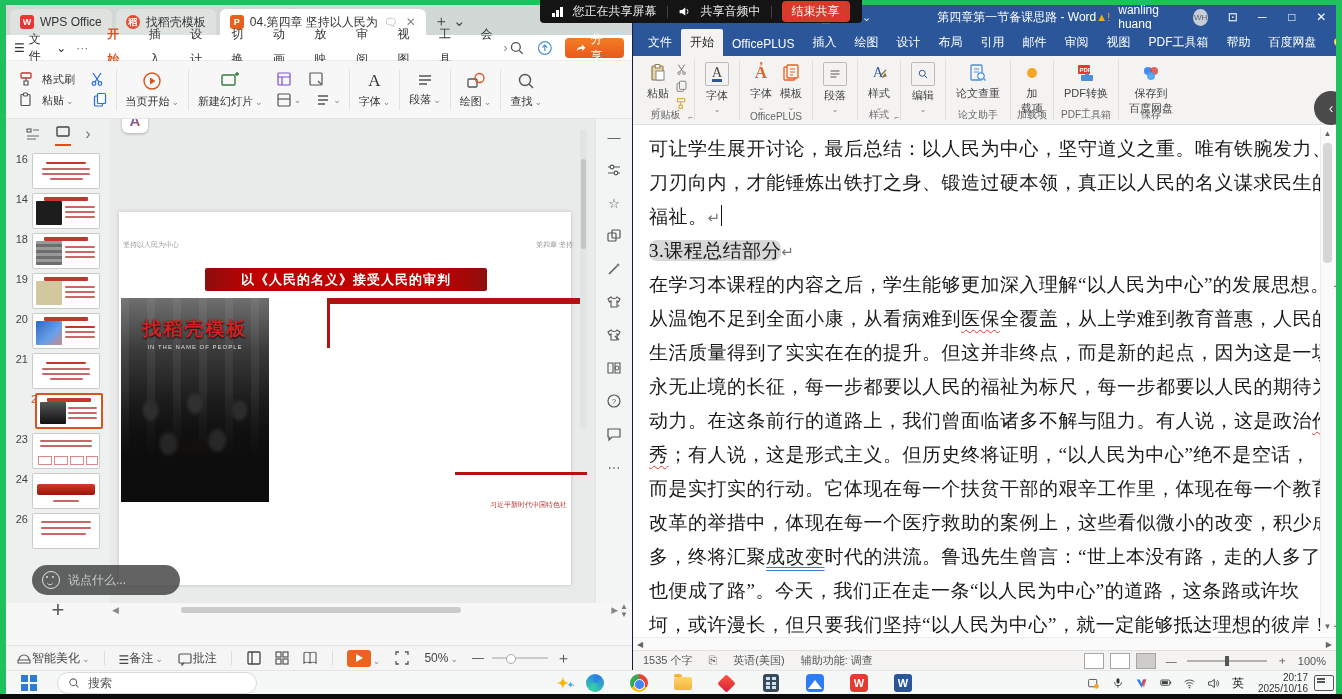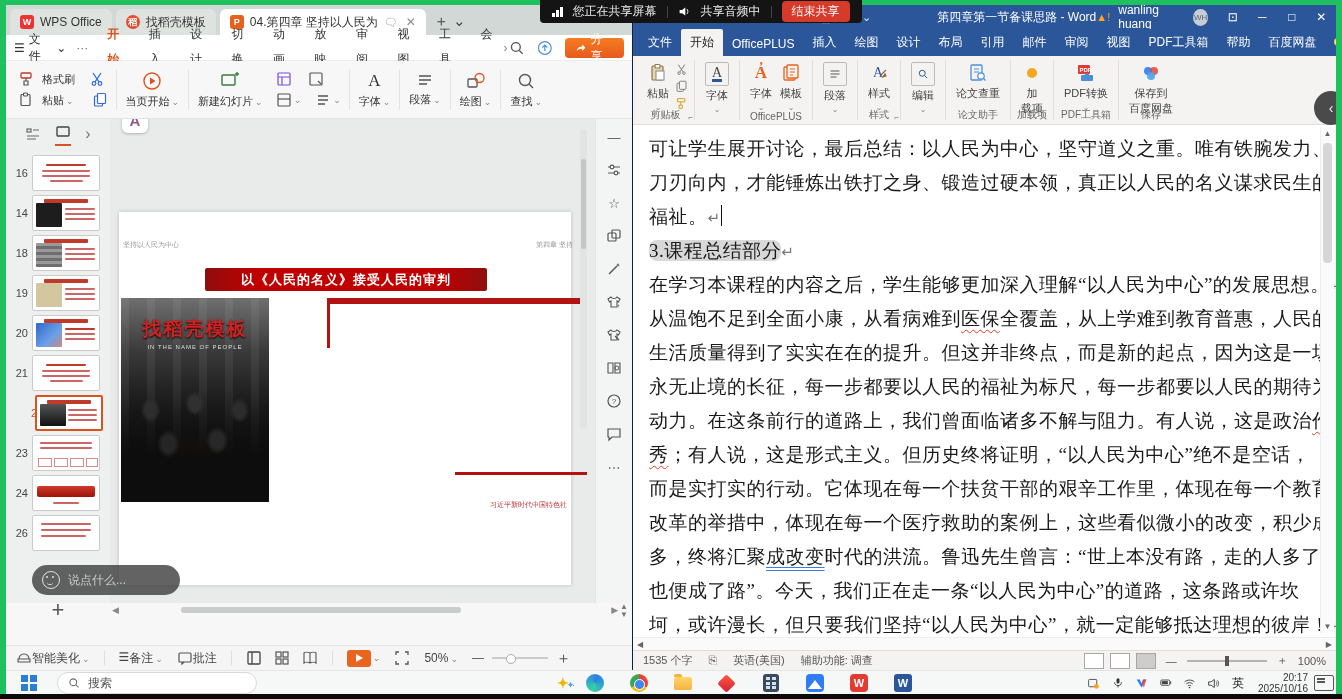--- a/index.html
+++ b/index.html
@@ -40,21 +40,21 @@
   .dd::after{content:"⌄";color:#888;margin-left:2px;font-size:9px;}
   .icon16{width:16px;height:16px;display:inline-block;vertical-align:middle;}
   .icon20{width:20px;height:20px;display:inline-block;}
   .bigA{font-size:17px;font-family:"Liberation Serif",serif;color:#333;}
   
   .wps-body{position:absolute;left:0;top:114px;width:100%;height:484px;display:flex;}
   .thumb-panel{position:relative;width:104px;height:100%;background:#eef0ef;flex:0 0 auto;}
   .tp-head{display:flex;align-items:center;gap:14px;justify-content:center;height:30px;color:#555;}
   .tp-head .sel{border-bottom:2px solid #d9531e;padding-bottom:3px;}
   #thumbs{position:absolute;left:0;top:34px;width:100%;}
-  .trowi{display:flex;align-items:center;height:40px;}
+  .trowi{display:flex;height:40px;}
   .tnum{width:26px;text-align:right;font-size:11px;color:#444;padding-right:4px;box-sizing:border-box;}
   .trowi.selected .tnum{color:#d9531e;padding-left:25px;}
   .thumb{position:relative;width:68px;height:36px;background:#fff;border:1px solid #c9cdc9;border-radius:2px;overflow:hidden;box-sizing:border-box;}
   .trowi.selected .thumb{border:2px solid #d9531e;}
   .thumb .tt{position:absolute;top:3px;left:16%;width:68%;height:4px;background:#c0392b;border-radius:1px;}
   .thumb .ln{position:absolute;height:2px;background:#c66;border-radius:1px;}
   .thumb .ph{position:absolute;left:3px;top:7px;bottom:3px;width:26px;border-radius:1px;}
   .plus-btn{position:absolute;left:0;top:478px;width:104px;text-align:center;font-size:22px;color:#555;}
   .cmt-pill{position:absolute;left:26px;top:446px;width:148px;height:30px;background:rgba(55,55,55,.78);border-radius:16px;display:flex;align-items:center;gap:8px;padding:0 10px;box-sizing:border-box;z-index:5;}
   .cmt-pill .face{width:16px;height:16px;border:1.5px solid rgba(255,255,255,.8);border-radius:50%;position:relative;flex:0 0 auto;}
@@ -98,21 +98,21 @@
   .hs-track{flex:1;height:8px;margin:0 10px;position:relative;}
   .hs-thumb{position:absolute;left:50px;top:1px;width:280px;height:6px;background:#c9cccb;border-radius:3px;}
   .arr{color:#888;font-size:9px;padding:0 2px;}
   .pgbtns{display:flex;flex-direction:column;gap:1px;margin-right:4px;color:#777;font-size:8px;line-height:7px;text-align:center;}
   .notes-bar{position:absolute;left:104px;top:612px;width:522px;height:28px;background:#fbfbfb;border-top:1px solid #ececec;display:flex;align-items:center;padding-left:12px;box-sizing:border-box;}
   .notes-bar .ph-t{color:#9a9a9a;font-size:12px;}
   .ai-note-btn{margin-left:10px;background:#efefef;border:1px solid #e0e0e0;border-radius:3px;height:20px;display:flex;align-items:center;gap:4px;padding:0 8px;font-size:12px;color:#444;}
   .ai-note-btn .aicn{color:#7a5af5;font-size:11px;}
   .wps-status{position:absolute;left:0;top:640px;width:626px;height:25px;background:#f4f5f4;border-top:1px solid #e3e5e3;display:flex;align-items:center;font-size:12px;color:#444;padding:0 10px;box-sizing:border-box;gap:14px;}
   .ws-sep{width:1px;height:14px;background:#ddd;}
-  .witem{display:flex;align-items:flex-start;gap:0;}
+  .witem{display:flex;align-items:flex-end;gap:0;}
   .vicons{display:flex;gap:12px;color:#555;}
   .playbtn{width:24px;height:17px;background:#e8641f;border-radius:3px;display:flex;align-items:center;justify-content:center;}
   .playbtn::before{content:"";width:0;height:0;border-left:7px solid #fff;border-top:4.5px solid transparent;border-bottom:4.5px solid transparent;margin-left:1px;}
   .zoom-slider{display:flex;align-items:center;gap:8px;color:#555;}
   .zs-line{position:relative;width:56px;height:2px;background:#c9cccb;}
   .zs-line i{position:absolute;left:14px;top:-3px;width:8px;height:8px;background:#fff;border:1px solid #aaa;border-radius:50%;}
   
   .share-toolbar{position:absolute;left:540px;top:0;height:23px;background:#141414;display:flex;align-items:center;gap:10px;padding:0 12px;z-index:70;border-radius:0 0 4px 4px;}
   .share-toolbar .txt{color:#eee;font-size:12px;white-space:nowrap;}
   .st-sep{width:1px;height:12px;background:#444;}

